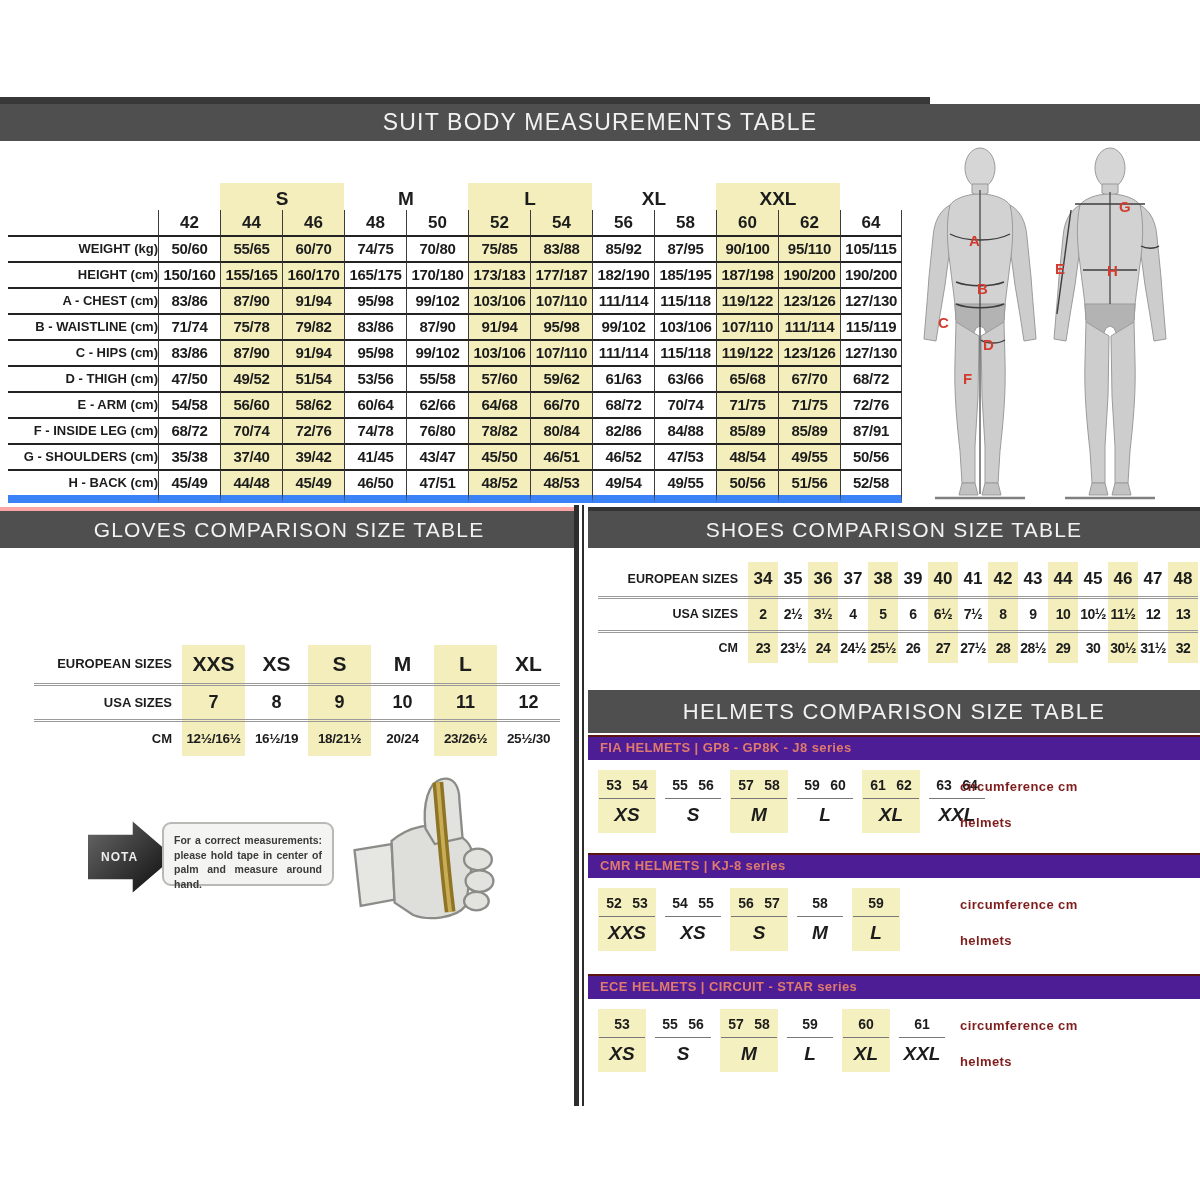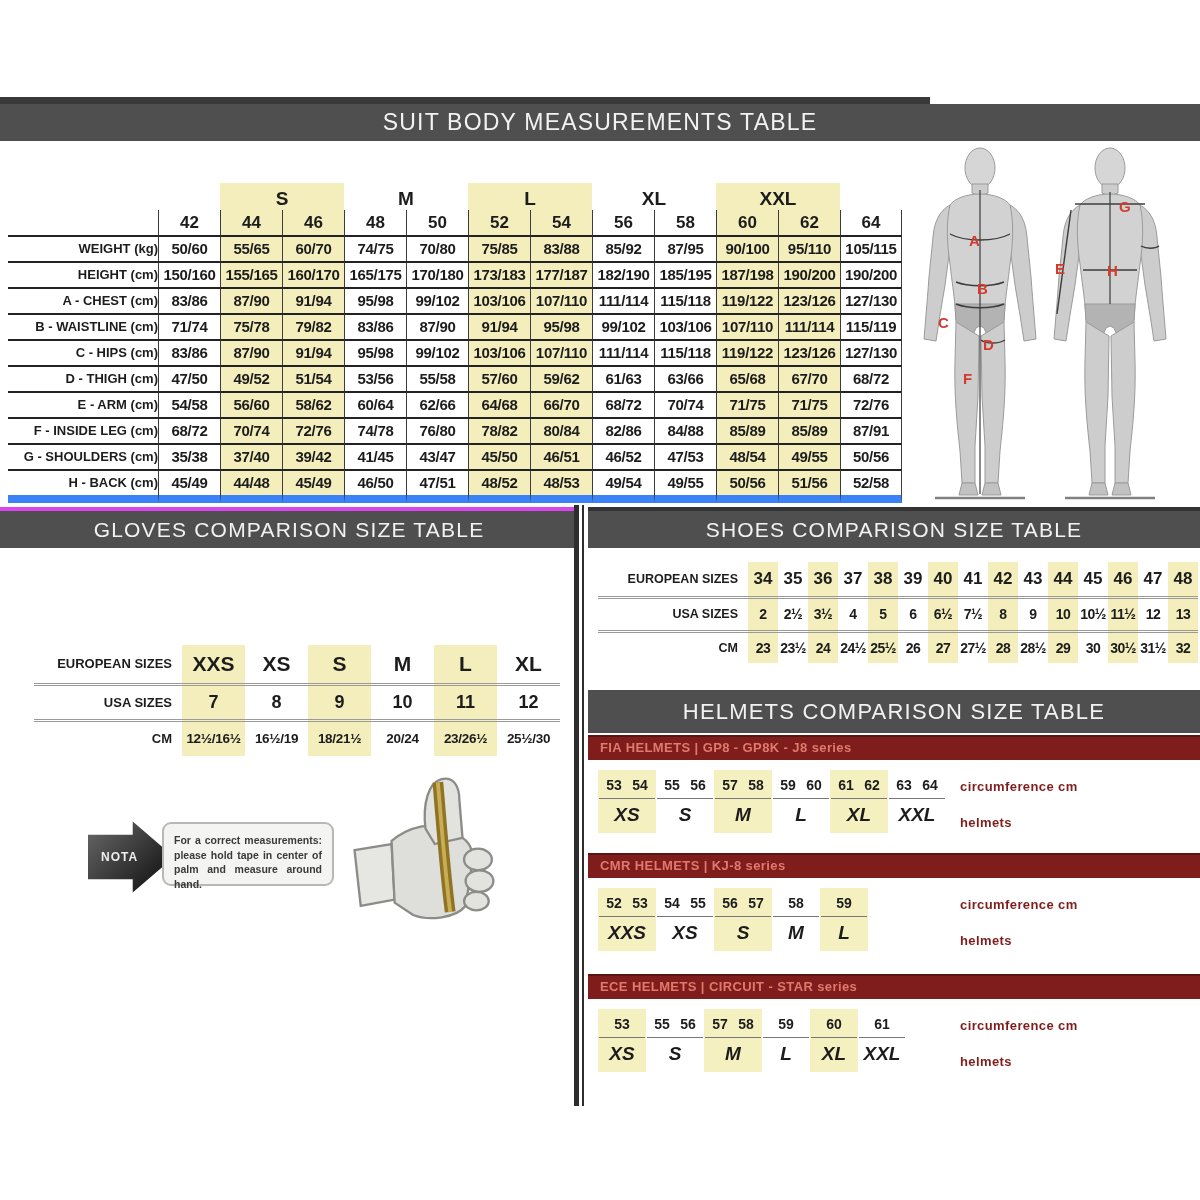--- a/index.html
+++ b/index.html
@@ -6,21 +6,21 @@
   #canvas{position:relative;width:1200px;height:1200px;background:#fff;overflow:hidden;
           font-family:"Liberation Sans",sans-serif;color:#1c1c1c;}
   .abs{position:absolute;}
 
   
   .bar{background:#4f4f4f;display:flex;align-items:center;justify-content:center;}
   .bar span{color:#f2f2f2;letter-spacing:1.2px;font-weight:400;}
   #top-strip{left:0;top:97px;width:930px;height:7px;background:#383838;}
   #suit-header{left:0;top:104px;width:1200px;height:37px;}
   #suit-header span{font-size:23px;}
-  #gloves-header{left:0;top:507px;width:578px;height:37px;border-top:4px solid #d946ef;}
+  #gloves-header{left:0;top:507px;width:578px;height:37px;border-top:4px solid #fca5a5;}
   #gloves-header span{font-size:21px;}
   #shoes-header{left:588px;top:507px;width:612px;height:37px;border-top:4px solid #333;text-align:center;}
   #shoes-header span{font-size:21px;}
   #helmets-header{left:588px;top:690px;width:612px;height:43px;}
   #helmets-header span{font-size:22px;}
   #divider-a{left:574px;top:505px;width:5px;height:601px;background:#2d2d2d;}
   #divider-b{left:582px;top:505px;width:2px;height:601px;background:#2d2d2d;}
 
   .hl{background:#f3eebc;}
 
@@ -52,23 +52,23 @@
   #shoes-table .c-lab{font-size:12.5px;font-weight:700;text-align:right;padding-right:10px;}
   #shoes-table .r0{height:34px;line-height:34px;border-bottom:3px double #9a9a9a;}
   #shoes-table .c-val.r0{font-size:17px;font-weight:700;text-align:center;}
   #shoes-table .r1{height:31px;line-height:31px;border-bottom:3px double #9a9a9a;}
   #shoes-table .c-val.r1{font-size:14px;font-weight:700;text-align:center;letter-spacing:-0.5px;}
   #shoes-table .r2{height:30px;line-height:30px;}
   #shoes-table .c-val.r2{font-size:14px;font-weight:700;text-align:center;letter-spacing:-0.5px;}
 
   
   .hblock{position:absolute;left:588px;width:612px;}
-  .hbar{height:23px;background:#7f1d1d;border-top:2px solid #5a1412;color:#e07a6d;
+  .hbar{height:23px;background:#4c1d95;border-top:2px solid #5a1412;color:#e07a6d;
         font-size:13px;font-weight:700;line-height:21px;padding-left:12px;letter-spacing:0.4px;}
-  .htable{position:relative;margin:10px 0 0 10px;display:flex;align-items:stretch;}
+  .htable{position:relative;margin:10px 0 0 10px;display:flex;align-items:stretch;gap:8px;}
   .hgroup{text-align:center;padding:0 1px;}
   .hgroup.single{min-width:46px;}
   .hgroup.hl{background:#f5f0c0;}
   .hnumbers{display:flex;justify-content:center;border-bottom:1px solid #777;padding:7px 2px 5px;}
   .hnum{width:26px;font-size:14px;font-weight:700;}
   .hsize{font-style:italic;font-weight:700;font-size:19px;padding:5px 2px 7px;}
   .hnote{position:absolute;left:362px;font-size:13px;font-weight:700;letter-spacing:0.4px;color:#7f1d1d;}
   .hnote.circ{top:9px;}
   .hnote.helm{top:45px;}
 

